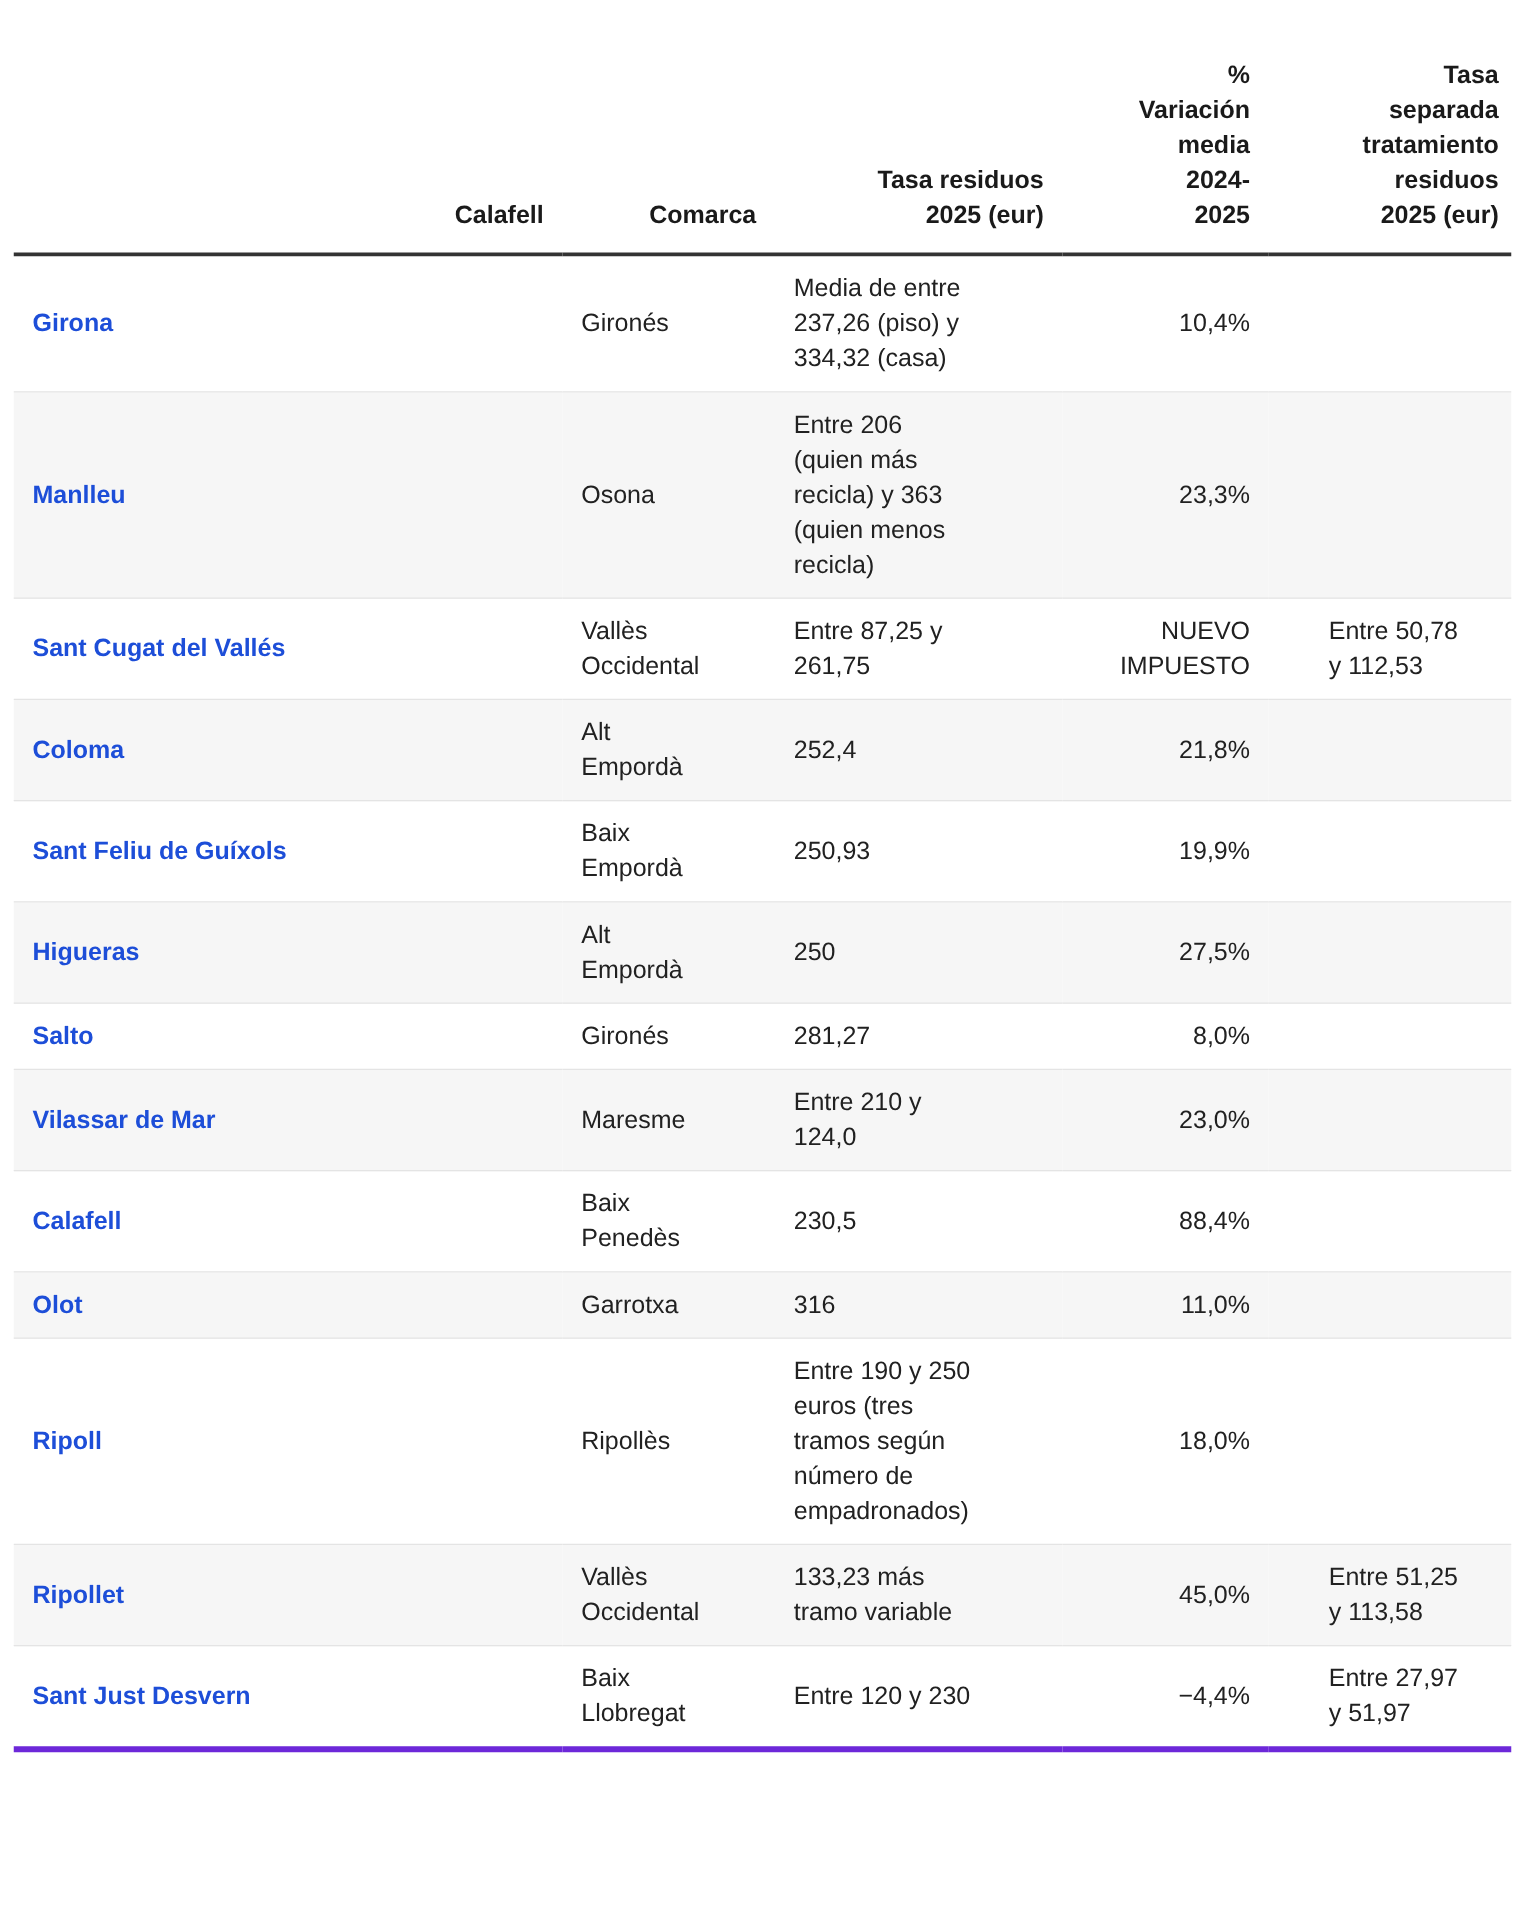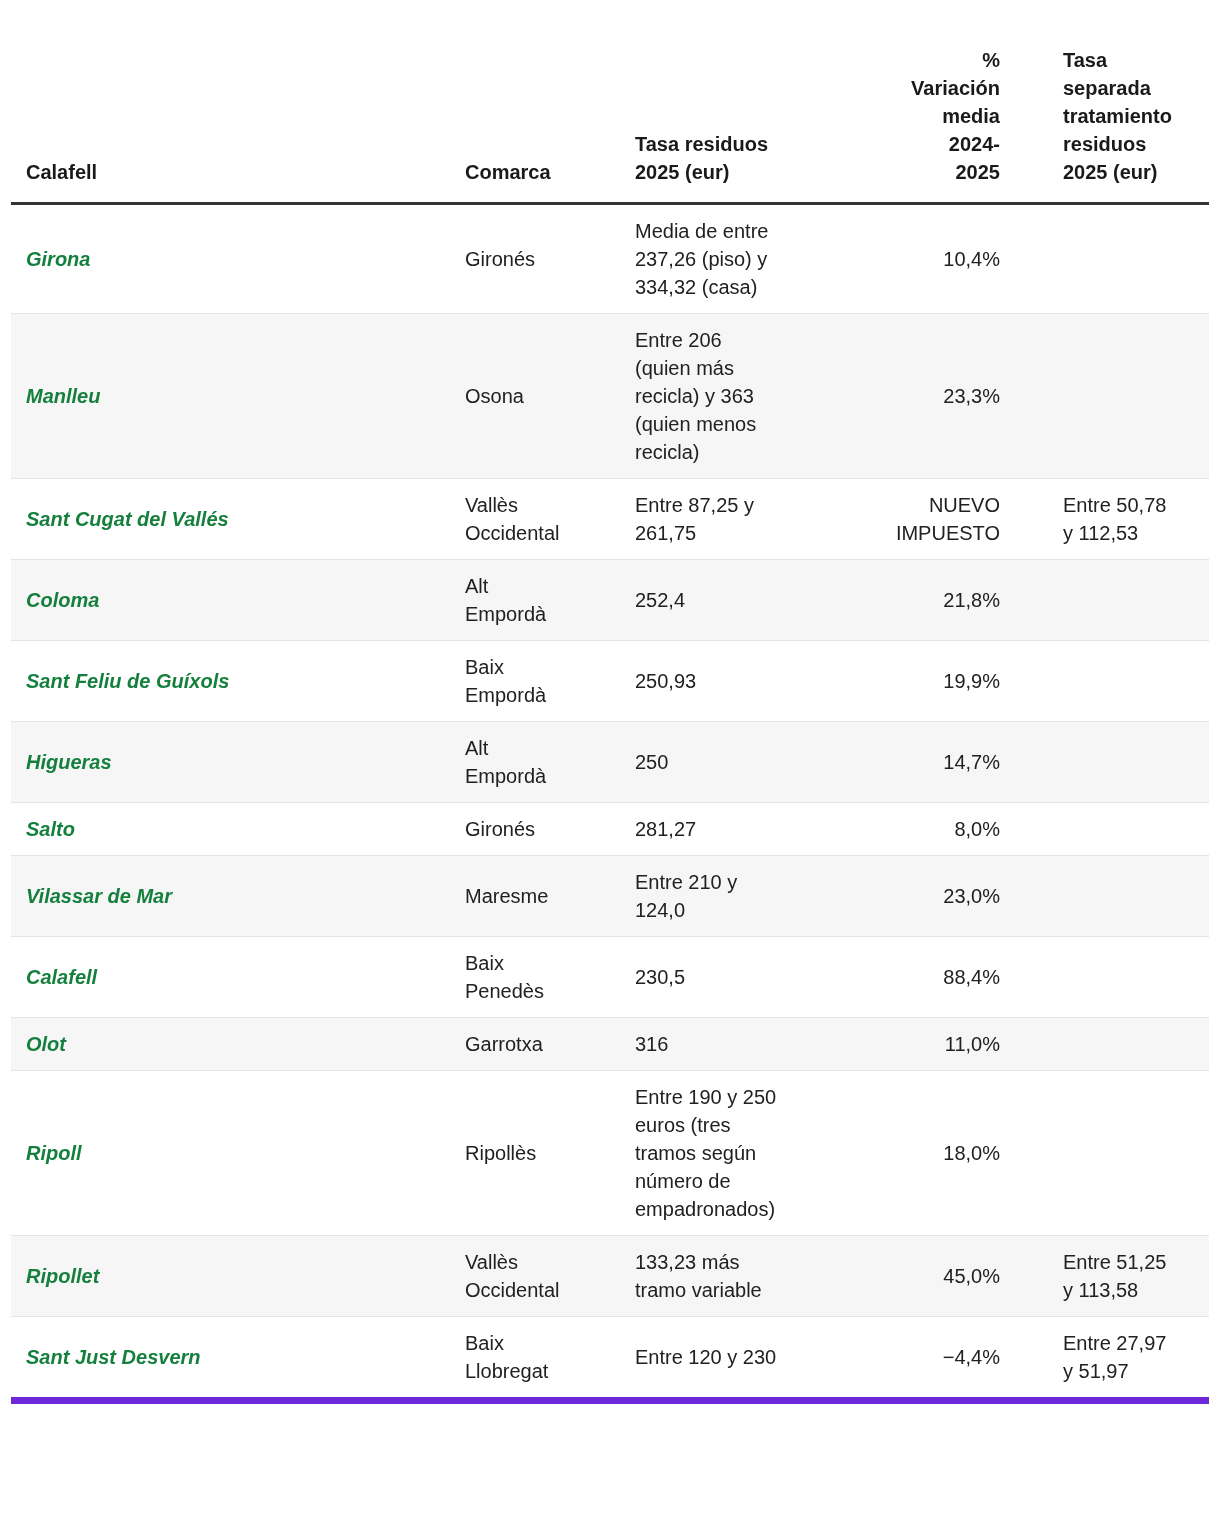--- a/index.html
+++ b/index.html
@@ -34,30 +34,31 @@
     text-align: left;
     white-space: pre-line;
     overflow-wrap: break-word;
   }
   thead th {
     font-weight: 700;
     color: #1a1a1a;
     vertical-align: bottom;
     padding: 46px 15px 16px 15px;
     border-bottom: 3px solid #333333;
+    text-align: right;
   }
   th.num, td.num { text-align: right; }
   th.sep, td.sep { padding-left: 48px; padding-right: 10px; }
 
   tbody tr { border-top: 1px solid #e4e4e4; }
-  tbody tr:last-child { border-bottom: 7px solid #6d28d9; }
+  tbody tr:last-child { border-bottom: 5px solid #6d28d9; }
   tbody tr:nth-child(even) { background: #f6f6f6; }
 
   td { color: #212121; font-weight: 400; }
-  td.muni { font-weight: 700; color: #15803d; font-style: italic; }
+  td.muni { font-weight: 700; color: #1d4ed8; }
 </style>
 </head>
 <body>
 
 <div class="table-wrap">
   <table>
     <colgroup>
       <col class="c-municipio">
         <col class="c-comarca">
         <col class="c-tasa">
@@ -128,21 +129,21 @@
 Empordà</td>
         <td>250,93</td>
         <td class="num">19,9%</td>
         <td class="sep"></td>
       </tr>
       <tr>
         <td class="muni">Higueras</td>
         <td>Alt
 Empordà</td>
         <td>250</td>
-        <td class="num">14,7%</td>
+        <td class="num">27,5%</td>
         <td class="sep"></td>
       </tr>
       <tr>
         <td class="muni">Salto</td>
         <td>Gironés</td>
         <td>281,27</td>
         <td class="num">8,0%</td>
         <td class="sep"></td>
       </tr>
       <tr>

